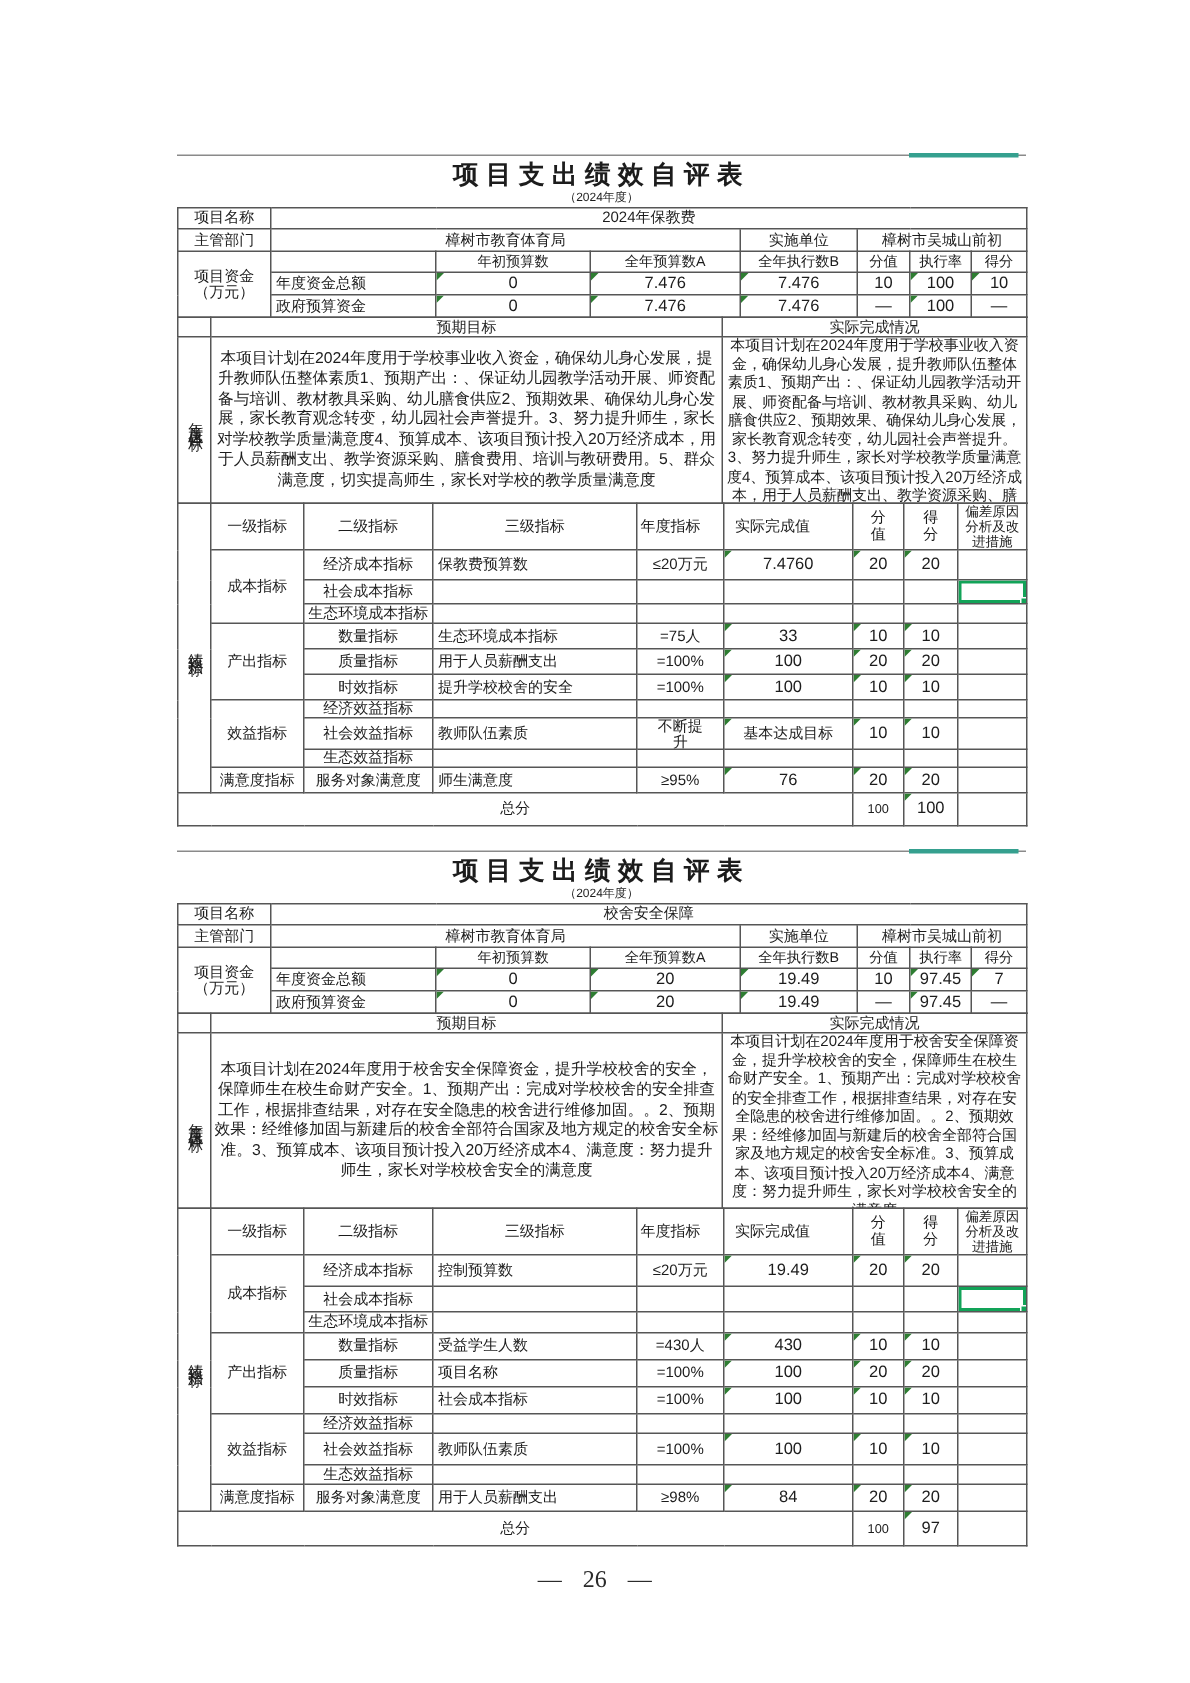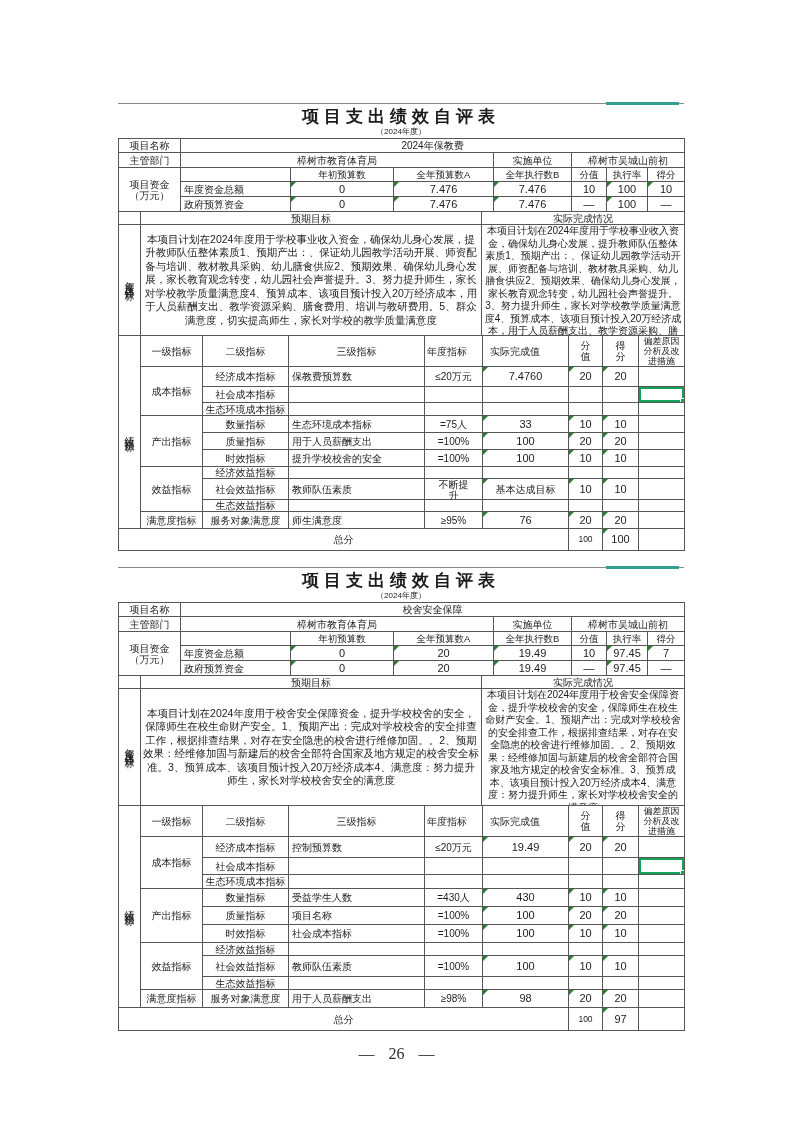--- a/index.html
+++ b/index.html
@@ -461,21 +461,21 @@
       <td></td>
           <td></td>
       <td></td>
           <td></td>
     </tr>
     <tr style="height:18px">
       <td>满意度指标</td>
       <td>服务对象满意度</td>
       <td class="lft">用于人员薪酬支出</td>
       <td>≥98%</td>
-      <td class="n mk">98</td>
+      <td class="n mk">84</td>
       <td class="n mk">20</td>
       <td class="n mk">20</td>
       <td></td>
     </tr>
     <tr style="height:23px">
       <td colspan="6">总分</td>
       <td class="tiny">100</td>
       <td class="n mk">97</td>
       <td></td>
     </tr>

